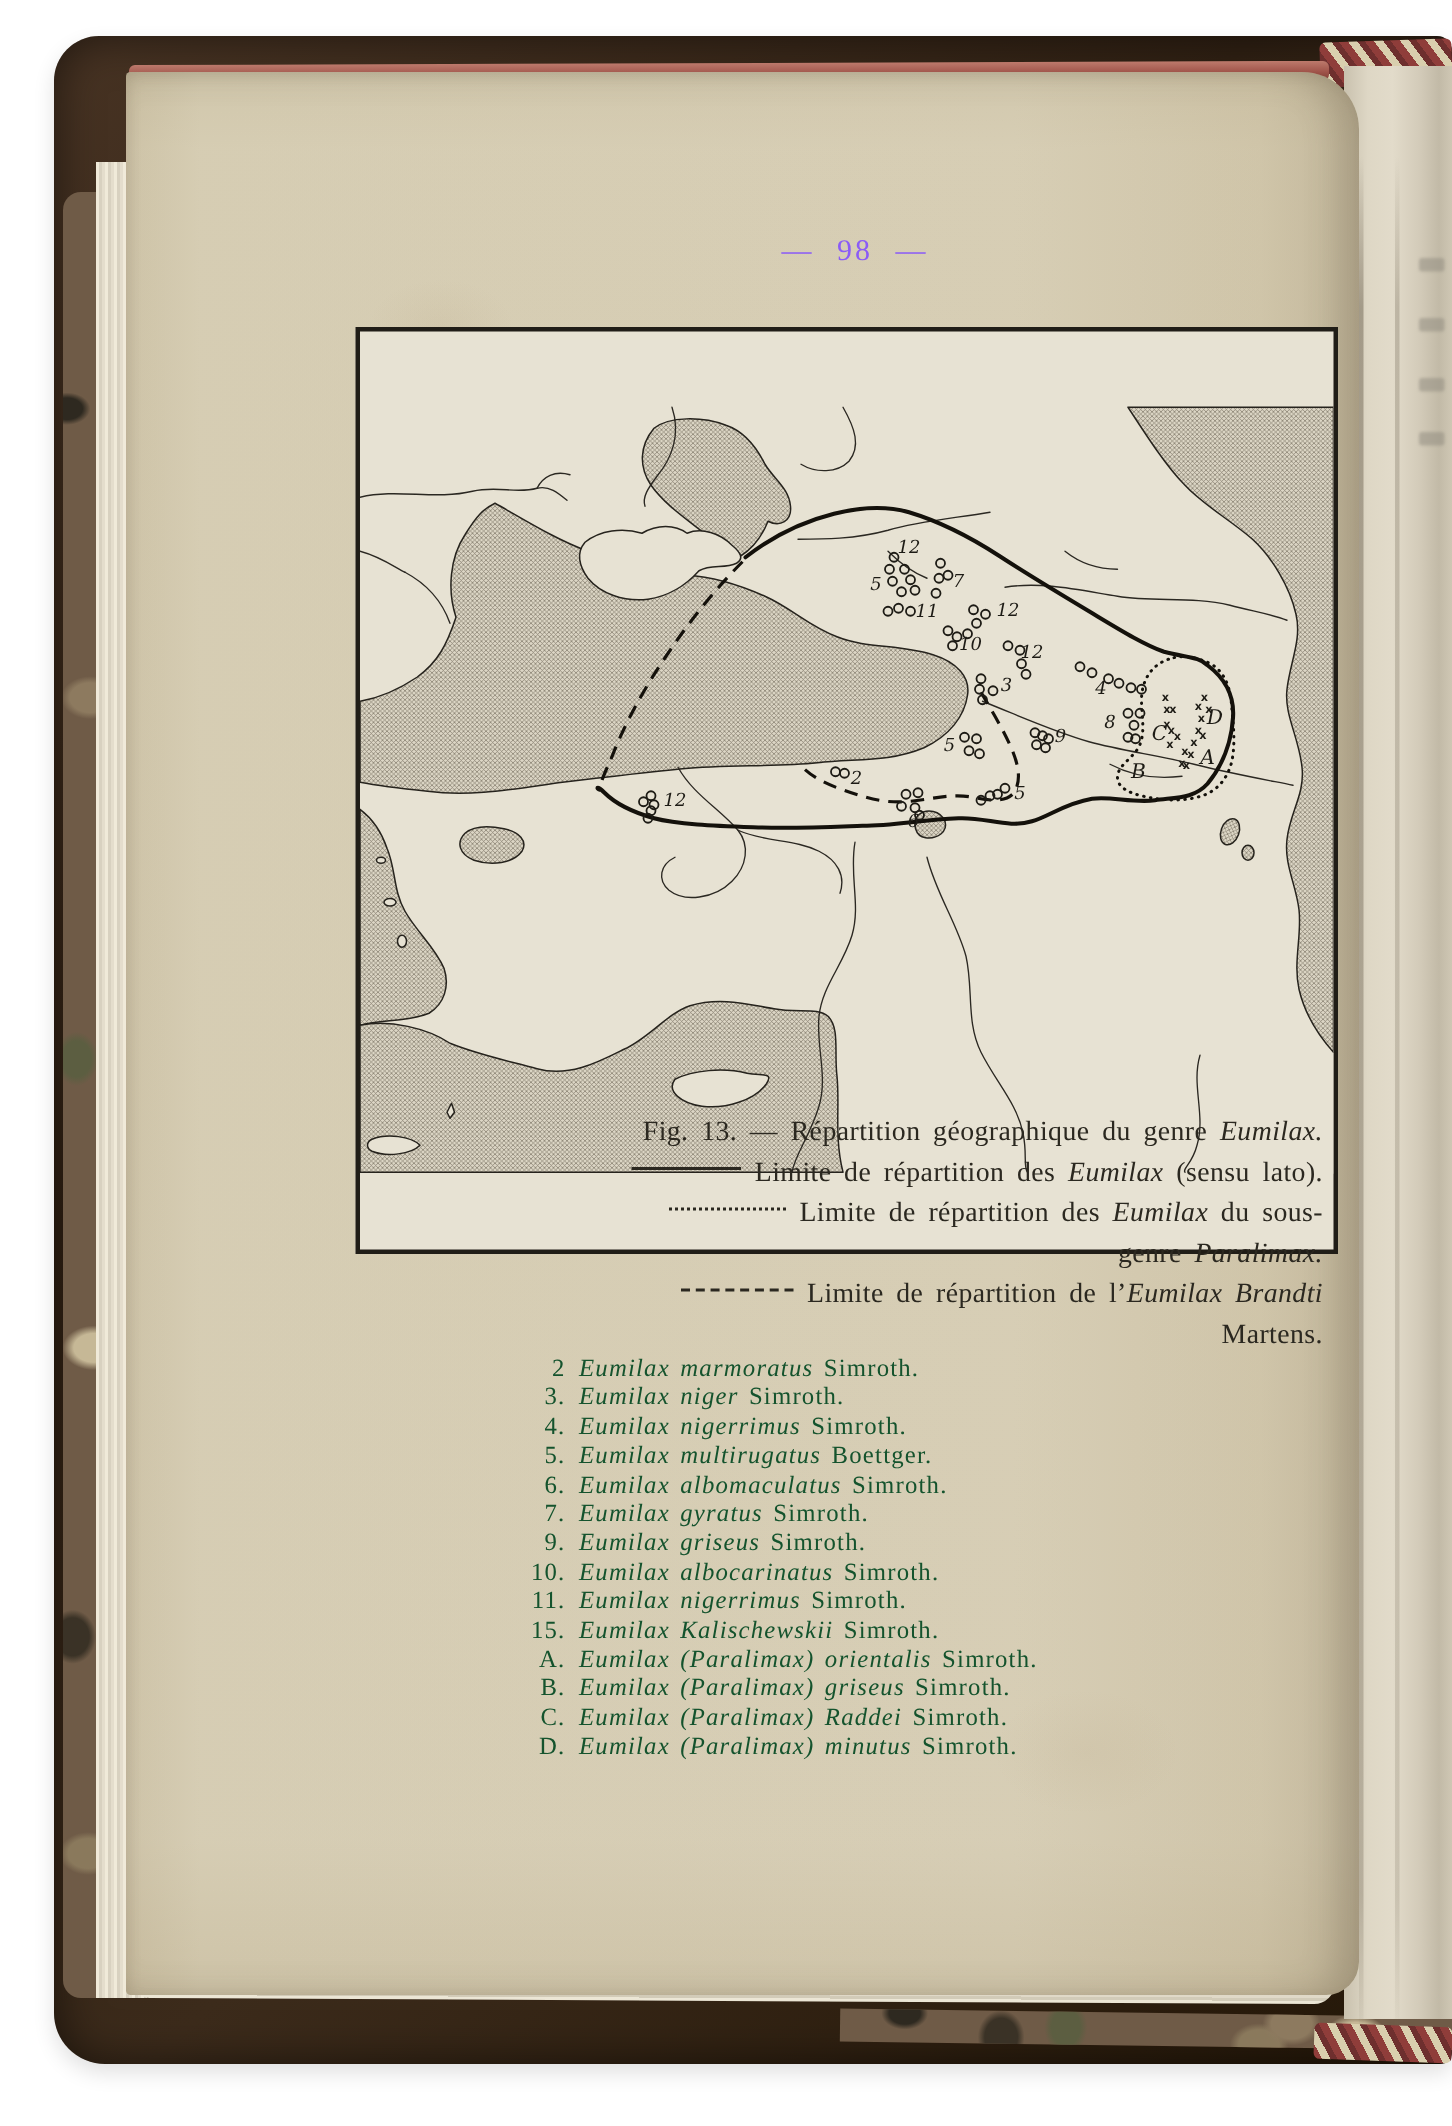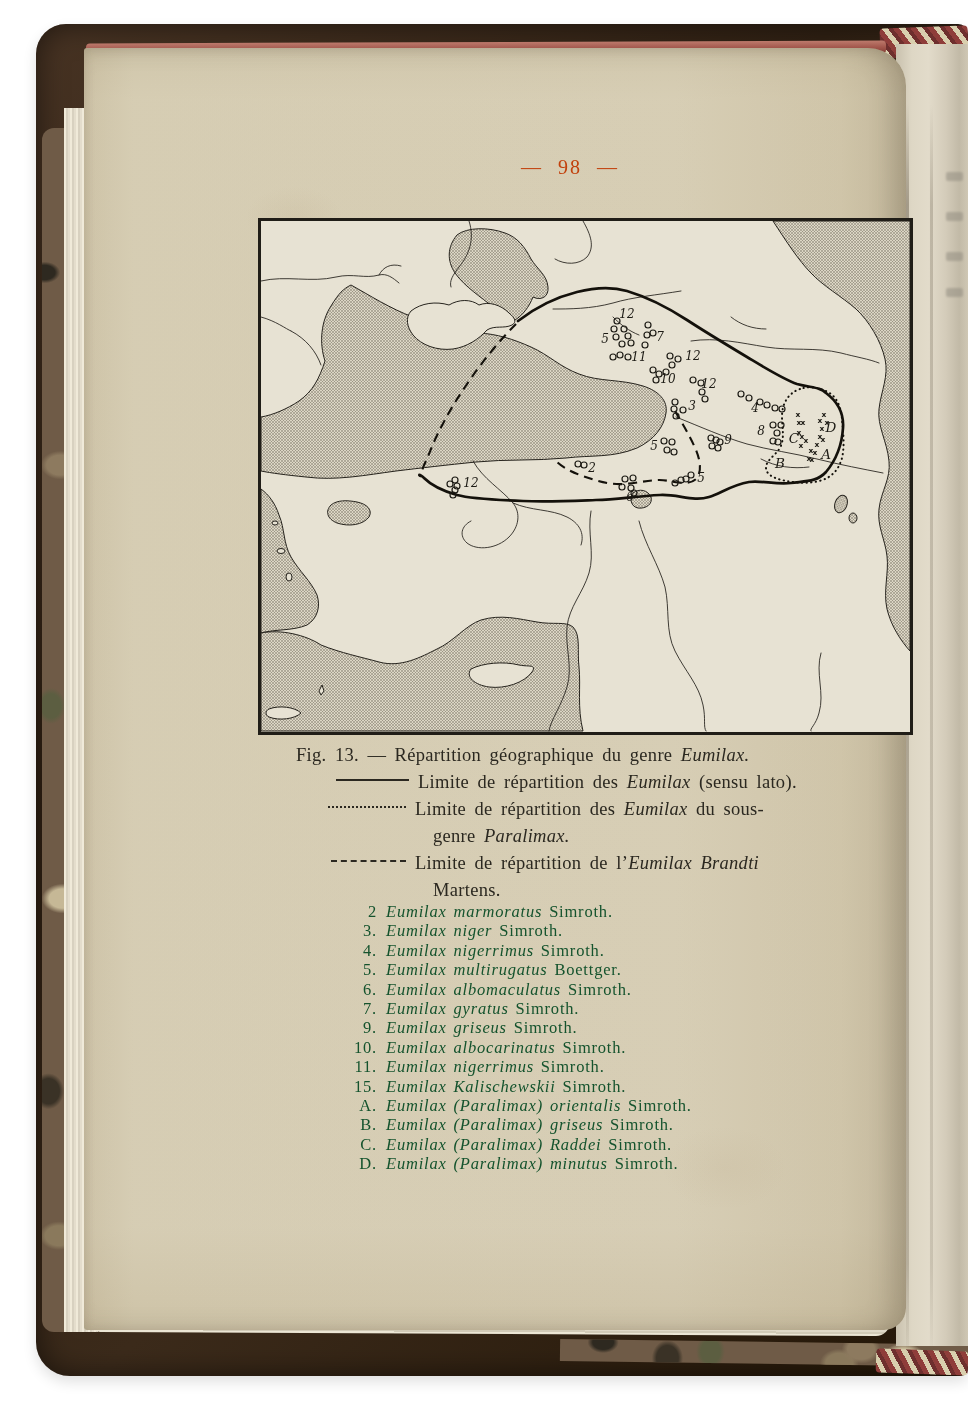--- a/index.html
+++ b/index.html
@@ -42,40 +42,40 @@
   #page{left:84px;top:48px;width:822px;height:1282px;border-radius:3px 38px 22px 3px;
     background:
       radial-gradient(70px 46px at 210px 170px,rgba(150,120,80,.07),transparent 70%),
       radial-gradient(90px 60px at 640px 1120px,rgba(150,120,80,.06),transparent 70%),
       linear-gradient(180deg,#e4decd 0,#eae5d6 4%,#eae5d7 92%,#e1dac8 100%),
       linear-gradient(90deg,#e0d9c7 0,#e9e4d5 6%,#eae5d7 72%,#e2dbc9 92%,#d3cbb8 100%);
     background-blend-mode:normal,normal,multiply,normal;
     box-shadow:inset -14px 0 22px rgba(90,78,58,.25), inset 3px 2px 8px rgba(90,78,58,.12);}
 
   
-  #page-number{left:486px;top:156px;width:168px;text-align:center;font-size:20px;color:#c2410c;
+  #page-number{left:486px;top:156px;width:168px;text-align:center;font-size:20px;color:#8b5cf6;
     letter-spacing:2px;word-spacing:8px;}
-  #figure-frame{left:258px;top:218px;width:655px;height:517px;border:3px solid #201d17;
+  #figure-frame{left:237px;top:218px;width:655px;height:618px;border:3px solid #201d17;
     box-sizing:border-box;background:#e7e2d3;}
   #figure-frame svg{display:block;width:100%;height:100%;}
 
   .sea{fill:url(#hatch);stroke:#26231d;stroke-width:1;stroke-linejoin:round;}
   .land{fill:#e7e2d3;stroke:#26231d;stroke-width:1;stroke-linejoin:round;}
   .river{fill:none;stroke:#2b2822;stroke-width:.9;stroke-linecap:round;}
   .bnd-solid{fill:none;stroke:#14110b;stroke-width:2.7;stroke-linecap:round;}
   .bnd-dash{fill:none;stroke:#14110b;stroke-width:2.1;stroke-dasharray:9 6;stroke-linecap:butt;}
   .bnd-dot{fill:none;stroke:#14110b;stroke-width:2;stroke-dasharray:.4 4.2;stroke-linecap:round;}
   .dot{fill:none;stroke:#1d1b15;stroke-width:1.2;}
   .num{font:italic 12px "DejaVu Serif",serif;fill:#1d1b15;text-anchor:middle;}
   .letter{font:italic 13.5px "DejaVu Serif",serif;fill:#1d1b15;text-anchor:middle;}
   .xmark{font:bold 7.5px "DejaVu Sans",sans-serif;fill:#1d1b15;text-anchor:middle;}
 
   #caption{left:296px;top:742px;width:586px;color:#2b2820;font-size:18.5px;line-height:27px;
     word-spacing:3.5px;letter-spacing:.3px;}
-  .cap-line{white-space:nowrap;}
+  .cap-line{white-space:nowrap;text-align:right;}
   .sym{display:inline-block;width:73px;vertical-align:middle;margin-right:9px;position:relative;top:-4px;}
   .sym.solid{border-top:2.4px solid #2b2820;margin-left:40px;}
   .sym.dotted{border-top:2.6px dotted #2b2820;margin-left:32px;width:78px;}
   .sym.dashed{border-top:2.2px dashed #2b2820;margin-left:35px;width:75px;}
   .indent{padding-left:137px;}
 
   #species-list{left:350px;top:902px;color:#14532d;font-size:16.5px;line-height:19.4px;
     letter-spacing:.8px;word-spacing:2px;}
   .sp-row{white-space:nowrap;}
   .sp-no{display:inline-block;width:27px;text-align:right;margin-right:9px;font-style:normal;}

